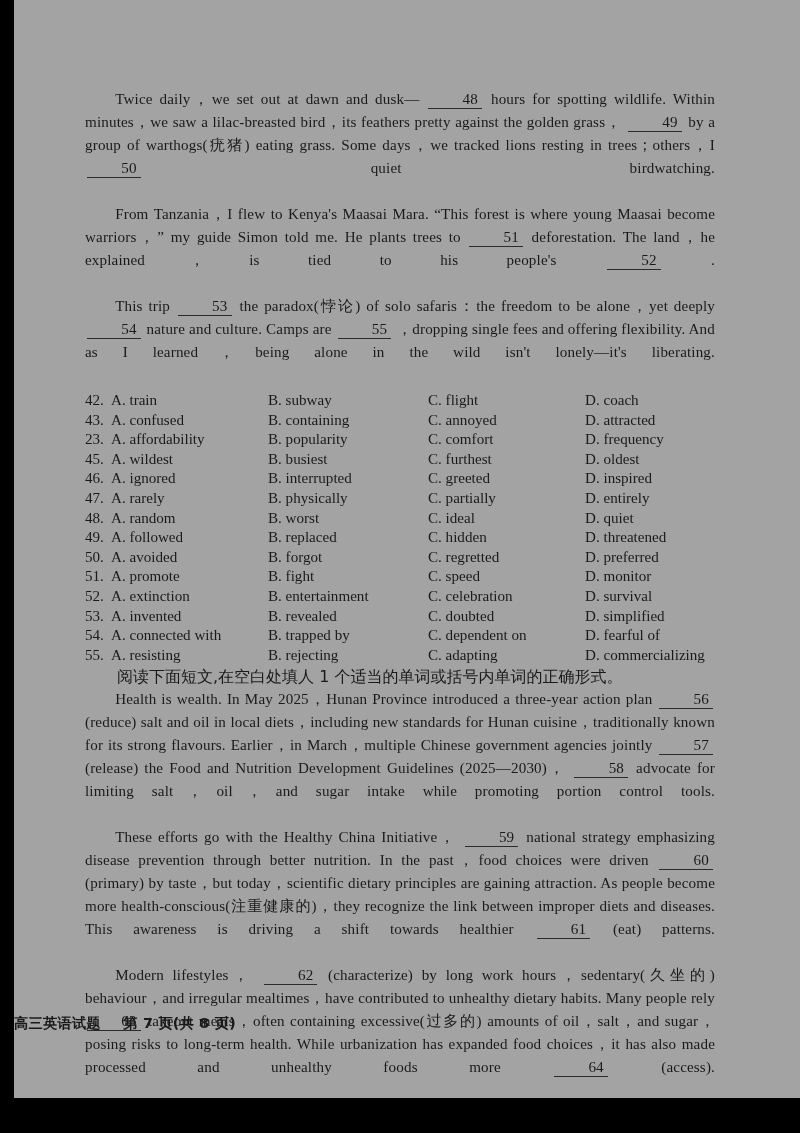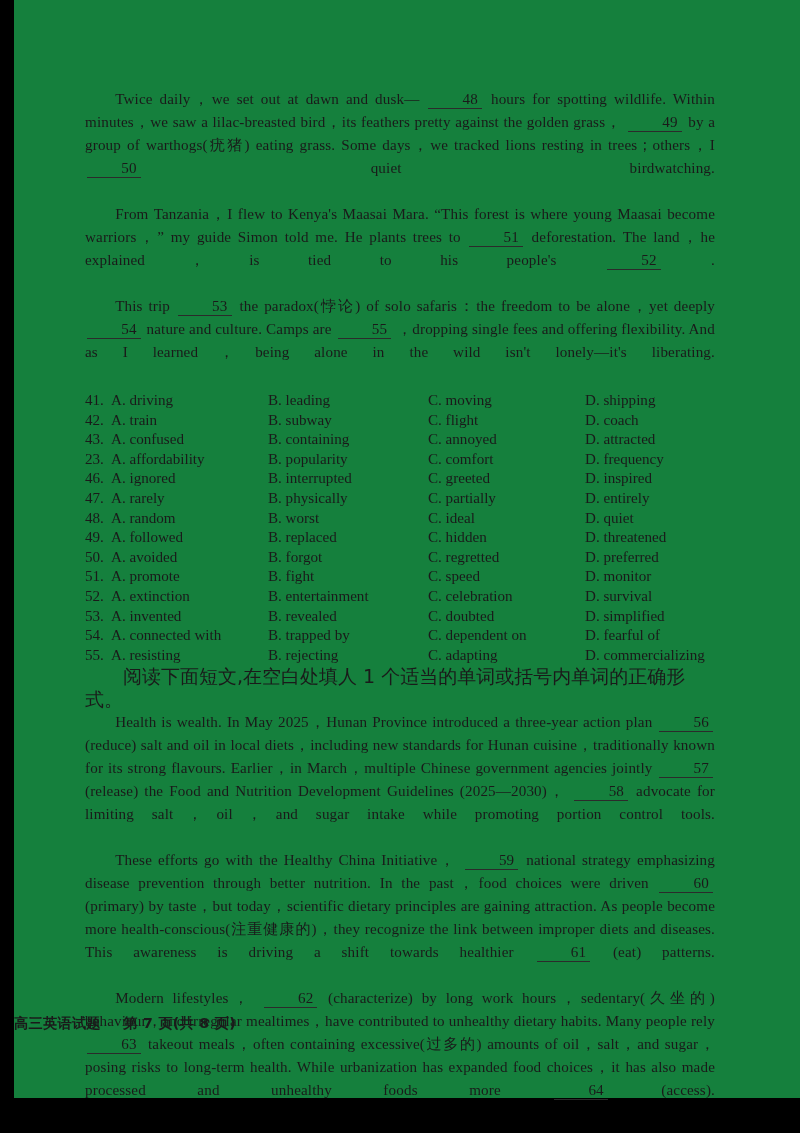--- a/index.html
+++ b/index.html
@@ -37,21 +37,21 @@
     background: #000000;
   }
 
   
   .page {
     position: absolute;
     left: 14px;
     top: 0;
     width: 786px;
     height: 1098px;
-    background: #15803d;
+    background: #a3a3a3;
     box-sizing: border-box;
   }
 
   .content {
     position: absolute;
     left: 71px;            
     top: 88px;
     width: 630px;
   }
 
@@ -107,21 +107,21 @@
   
   .section-head {
     font-family: "DejaVu Sans", "Liberation Sans", sans-serif;
     font-size: 14.4px;
     line-height: 23px;
     margin: 2px 0 0 0;
     white-space: nowrap;
   }
   .section-instr {
     font-family: "DejaVu Sans", "Liberation Sans", sans-serif;
-    font-size: 19px;
+    font-size: 16px;
     line-height: 23px;
     margin: 0;
     text-indent: 2em;
   }
 
   
   .footer {
     position: absolute;
     left: 0;
     top: 1014px;
@@ -145,46 +145,46 @@
   <div class="content">
 
     <div id="cloze-paragraphs">
         <p class="para stretch"><span>Twice daily，we set out at dawn and dusk— </span><span class="blank">48</span><span> hours for spotting wildlife. Within minutes，we saw a lilac-breasted bird，its feathers pretty against the golden grass， </span><span class="blank">49</span><span> by a group of warthogs(疣猪) eating grass. Some days，we tracked lions resting in trees；others，I </span><span class="blank">50</span><span> quiet birdwatching. </span></p>
         <p class="para stretch"><span>From Tanzania，I flew to Kenya's Maasai Mara. “This forest is where young Maasai become warriors，” my guide Simon told me. He plants trees to </span><span class="blank">51</span><span> deforestation. The land，he explained，is tied to his people's </span><span class="blank">52</span><span> . </span></p>
         <p class="para stretch"><span>This trip </span><span class="blank">53</span><span> the paradox(悖论) of solo safaris：the freedom to be alone，yet deeply </span><span class="blank">54</span><span> nature and culture. Camps are </span><span class="blank">55</span><span> ，dropping single fees and offering flexibility. And as I learned，being alone in the wild isn't lonely—it's liberating. </span></p>
       </div>
 
     <div class="options" id="options-block">
         <div class="opt-row">
-          <span class="opt-num">41.</span>
-          <span class="opt-a">A. driving</span>
-          <span class="opt-b">B. leading</span>
-          <span class="opt-c">C. moving</span>
-          <span class="opt-d">D. shipping</span>
-        </div>
-        <div class="opt-row">
           <span class="opt-num">42.</span>
           <span class="opt-a">A. train</span>
           <span class="opt-b">B. subway</span>
           <span class="opt-c">C. flight</span>
           <span class="opt-d">D. coach</span>
         </div>
         <div class="opt-row">
           <span class="opt-num">43.</span>
           <span class="opt-a">A. confused</span>
           <span class="opt-b">B. containing</span>
           <span class="opt-c">C. annoyed</span>
           <span class="opt-d">D. attracted</span>
         </div>
         <div class="opt-row">
           <span class="opt-num">23.</span>
           <span class="opt-a">A. affordability</span>
           <span class="opt-b">B. popularity</span>
           <span class="opt-c">C. comfort</span>
           <span class="opt-d">D. frequency</span>
+        </div>
+        <div class="opt-row">
+          <span class="opt-num">45.</span>
+          <span class="opt-a">A. wildest</span>
+          <span class="opt-b">B. busiest</span>
+          <span class="opt-c">C. furthest</span>
+          <span class="opt-d">D. oldest</span>
         </div>
         <div class="opt-row">
           <span class="opt-num">46.</span>
           <span class="opt-a">A. ignored</span>
           <span class="opt-b">B. interrupted</span>
           <span class="opt-c">C. greeted</span>
           <span class="opt-d">D. inspired</span>
         </div>
         <div class="opt-row">
           <span class="opt-num">47.</span>

